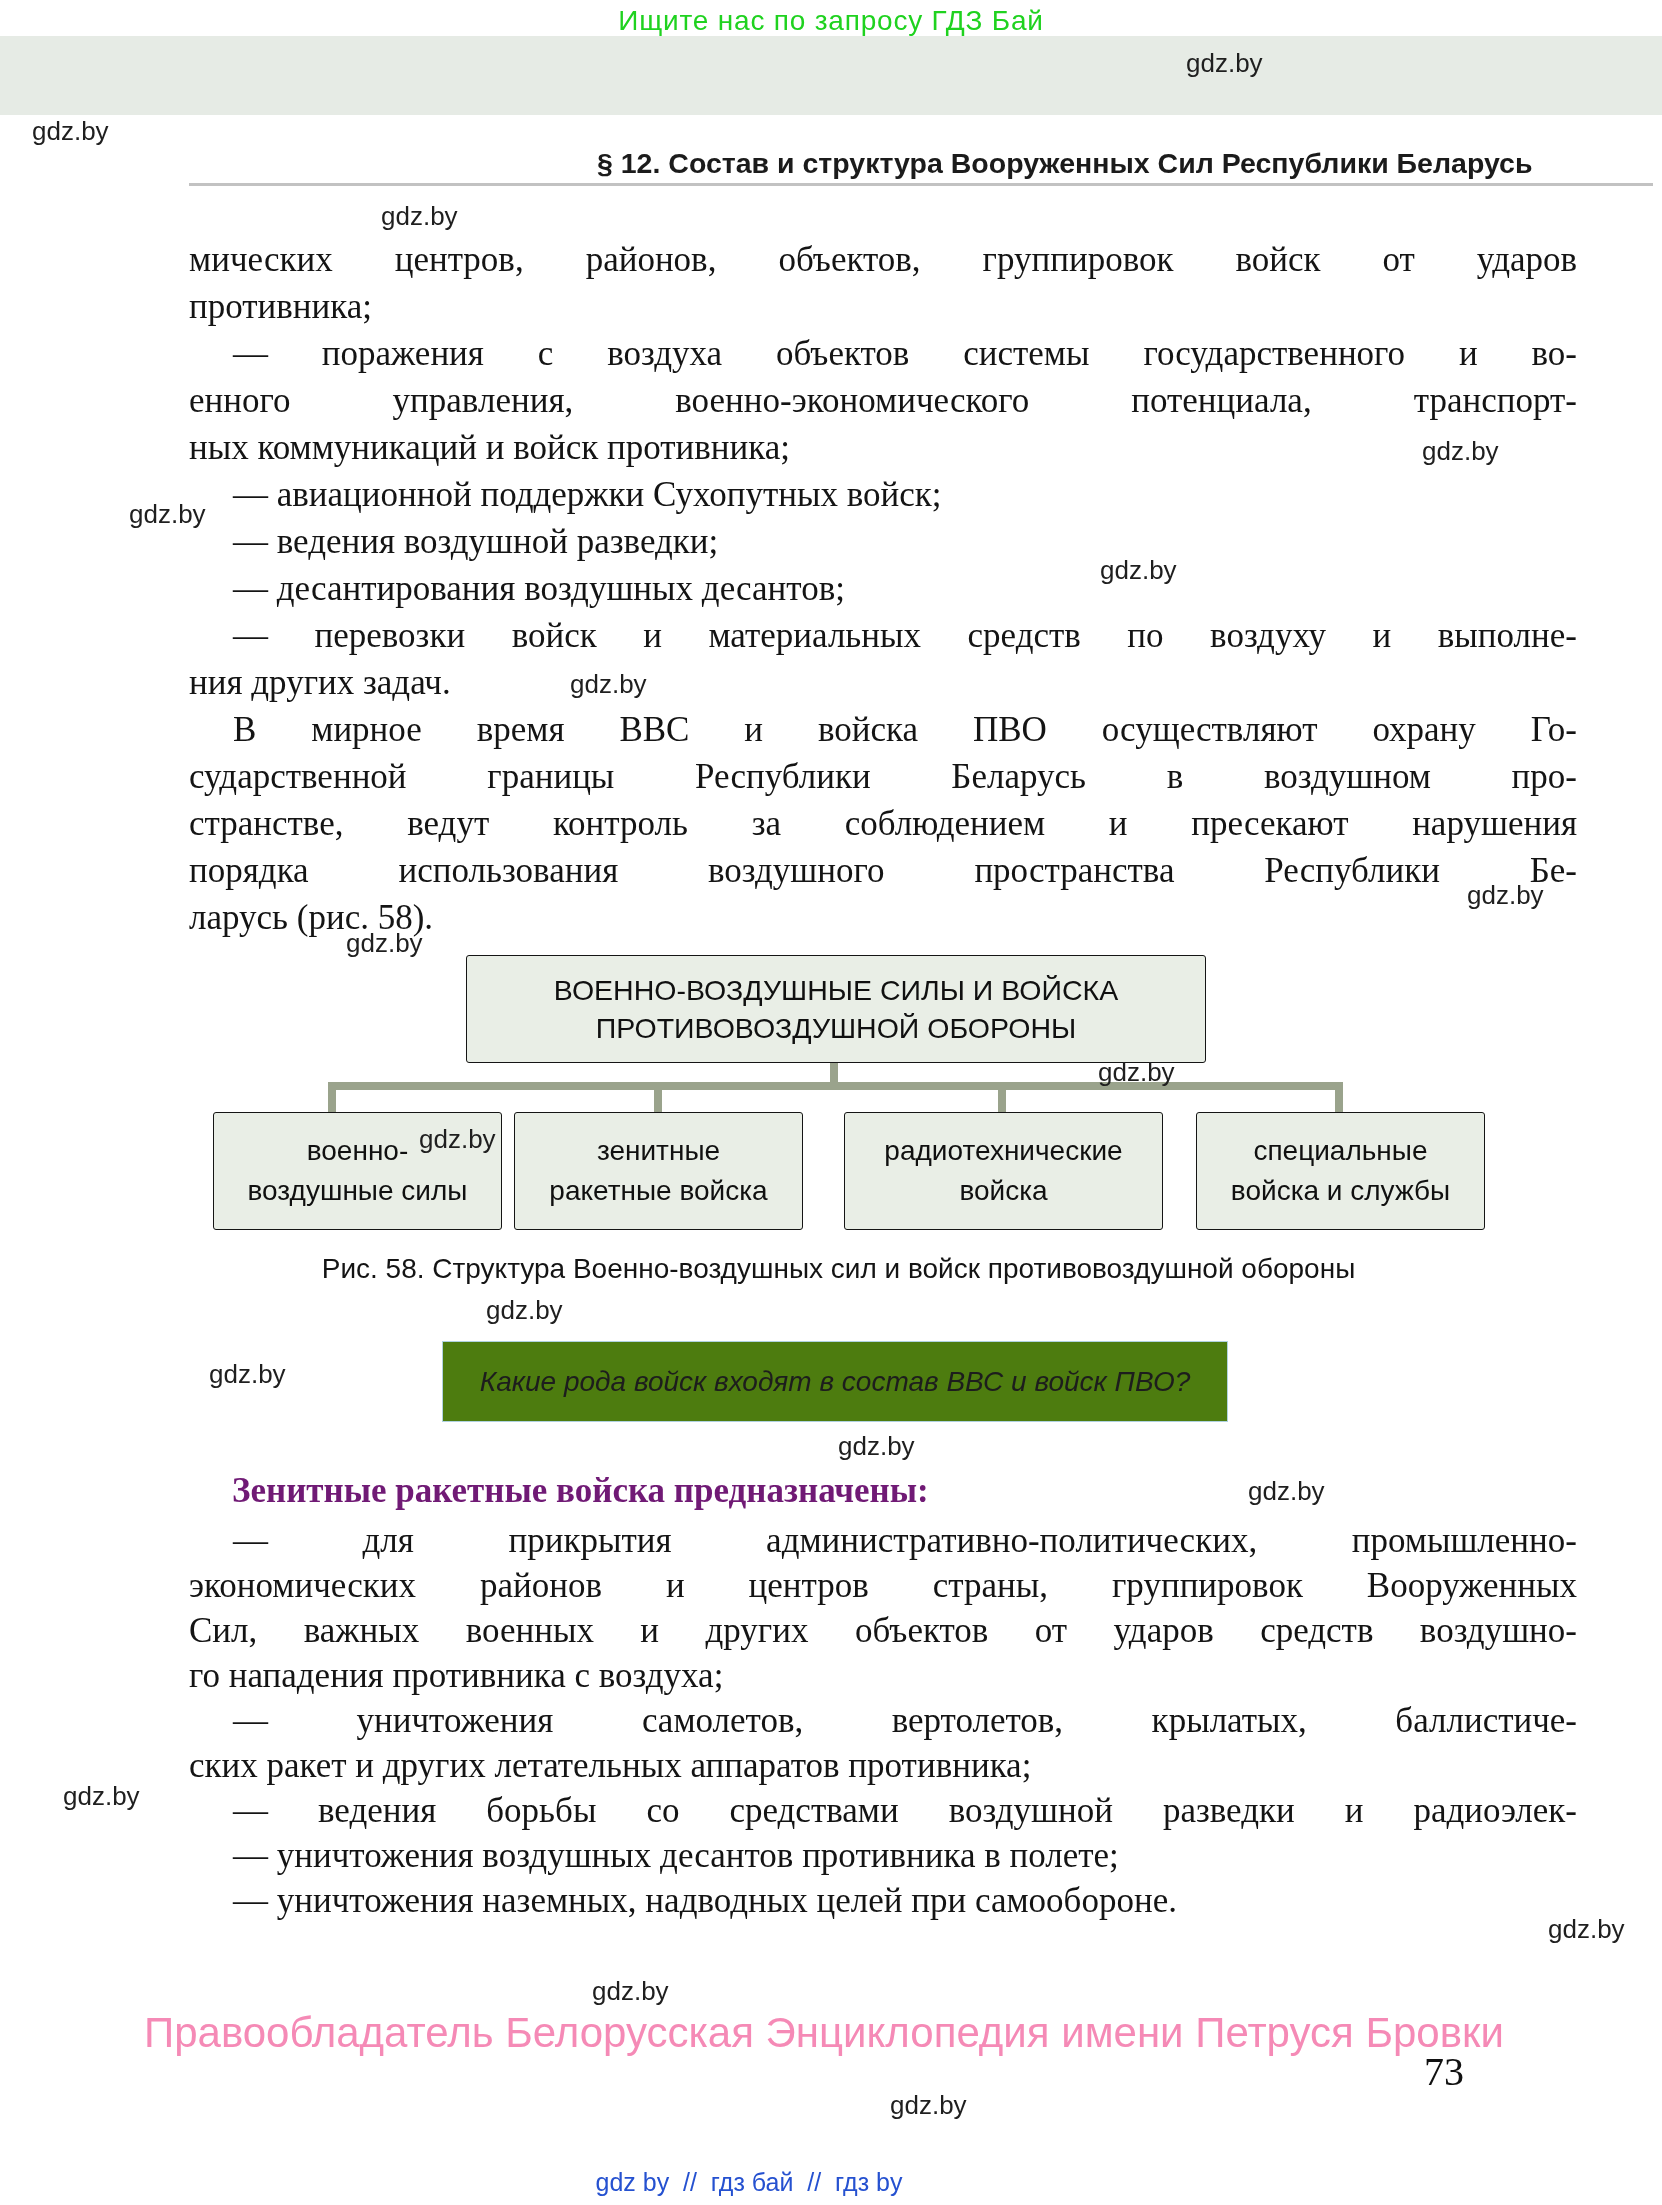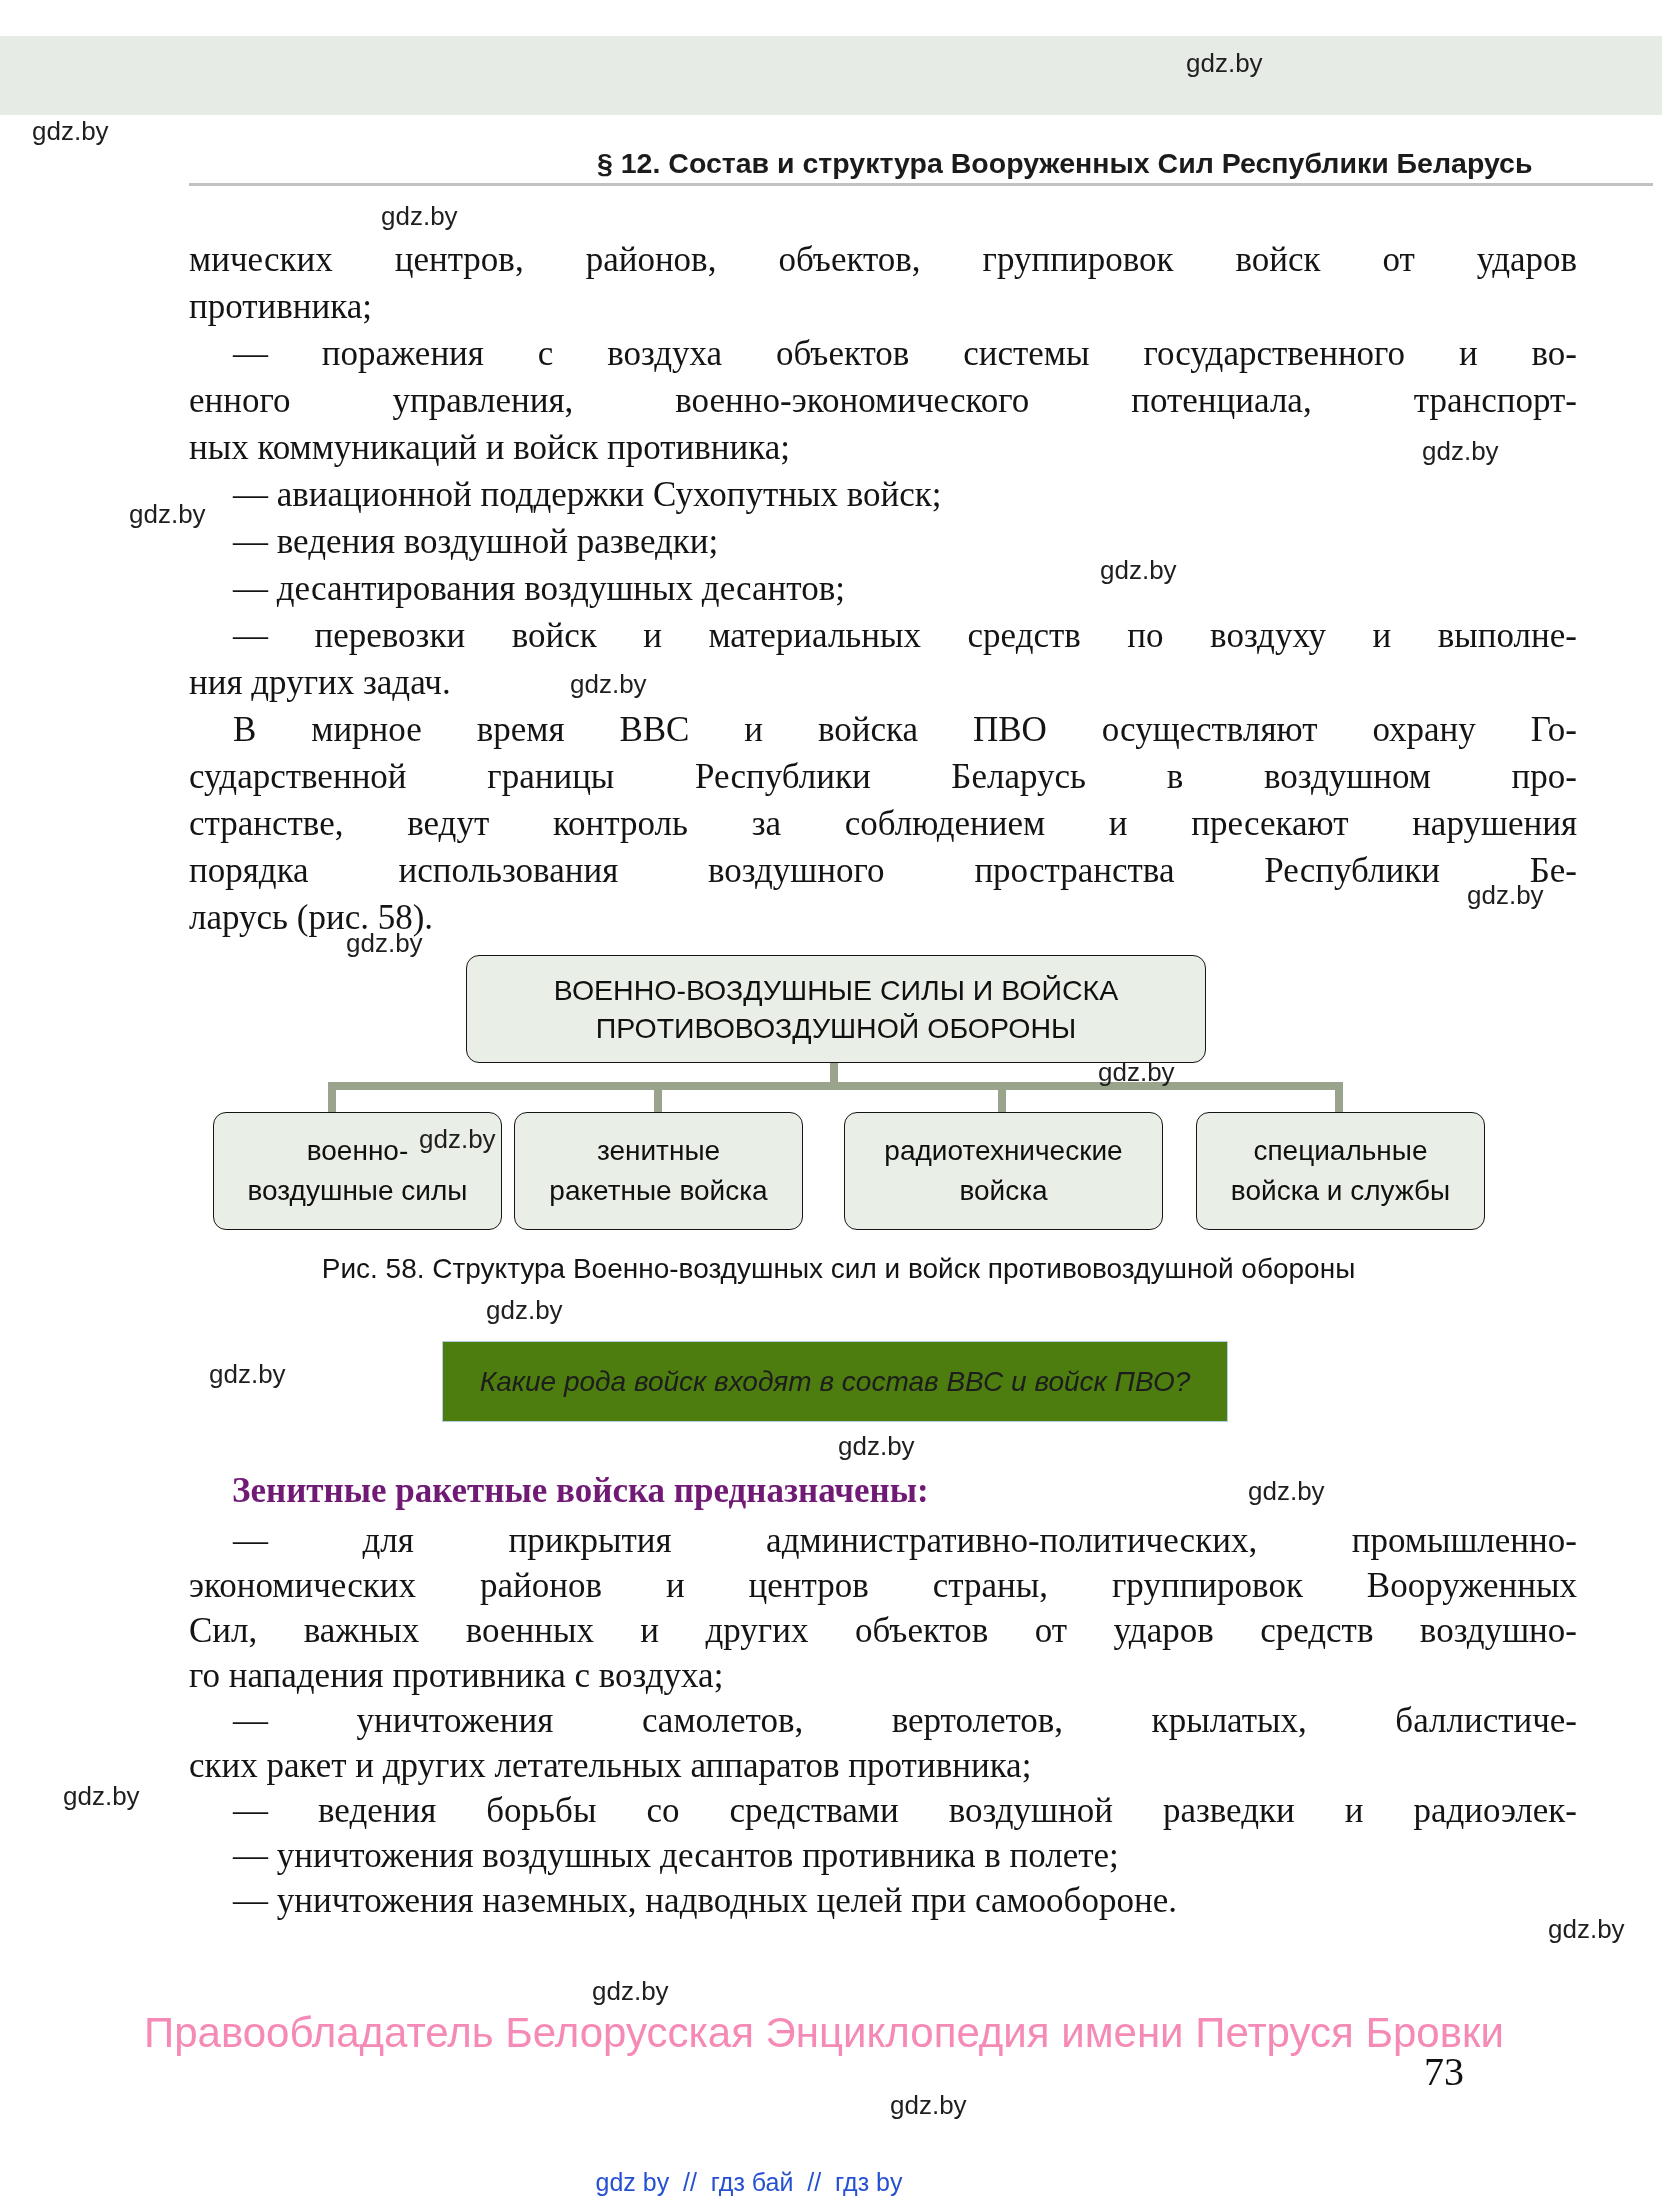--- a/index.html
+++ b/index.html
@@ -52,21 +52,21 @@
   #block1{top:236px;line-height:47px;}
   #block2{top:1518px;line-height:45px;}
   .line{text-align:justify;text-align-last:justify;}
   .line.end{text-align-last:left;}
   .line.ind{padding-left:44px;}
   
   .fig-box{
     position:absolute;
     background:#e9eee6;
     border:1.7px solid #151515;
-    border-radius:13px;
+    border-radius:3px;
     display:flex;flex-direction:column;
     align-items:center;justify-content:center;
     font-family:"Liberation Sans", sans-serif;
     color:#101010;text-align:right;
   }
   #fig-root{
     left:466px;top:955px;width:738px;height:106px;
     font-size:28.5px;line-height:38px;
   }
   .fig-child{
@@ -124,20 +124,21 @@
     font-family:"Liberation Sans", sans-serif;
     font-size:25px;color:#2551d0;
     white-space:pre;
   }
 </style>
 </head>
 <body>
 
 <div id="page">
 
+  <div id="promo" class="abs">Ищите нас по запросу ГДЗ Бай</div>
 
   <div id="topbar" class="abs"></div>
 
   <div id="hdr-title" class="abs">§ 12. Состав и структура Вооруженных Сил Республики Беларусь</div>
   <div id="hdr-rule" class="abs"></div>
 
   <div id="block1" class="tblock">
       <div class="line">мических центров, районов, объектов, группировок войск от ударов</div>
       <div class="line end">противника;</div>
       <div class="line ind">— поражения с воздуха объектов системы государственного и во-</div>

